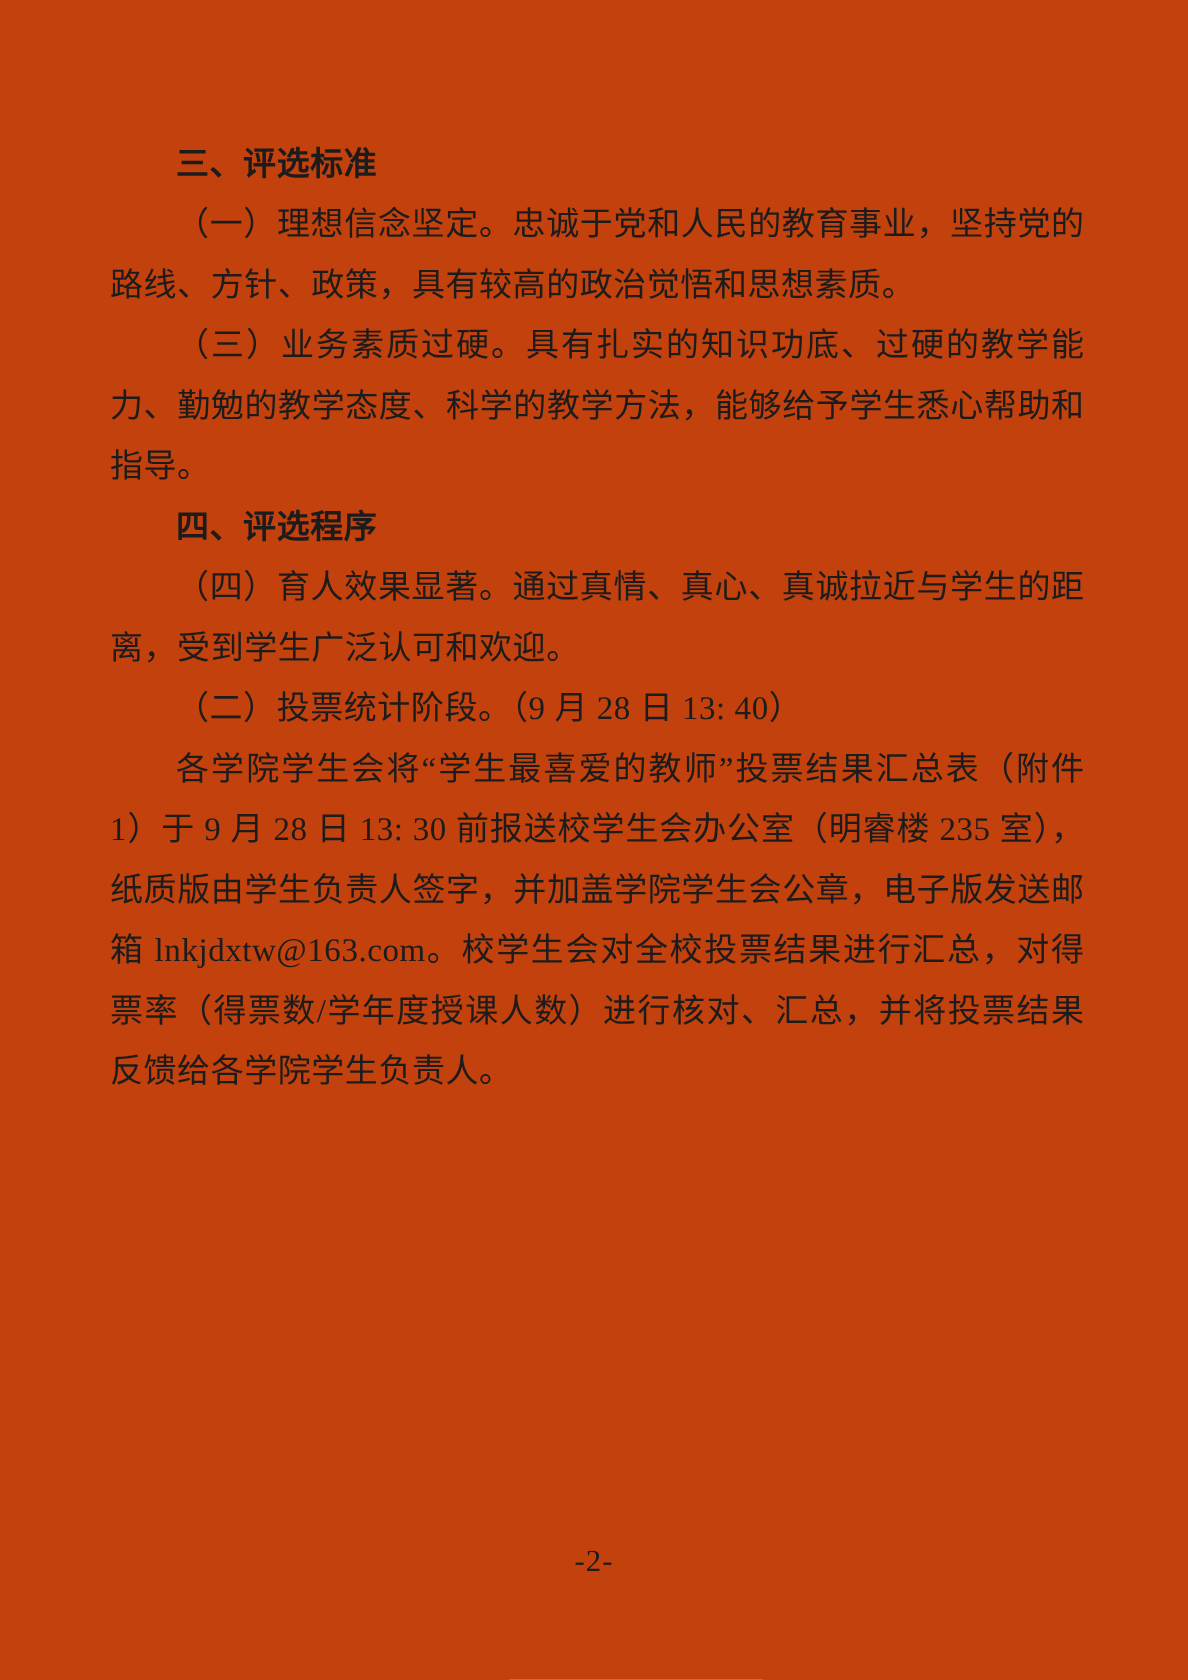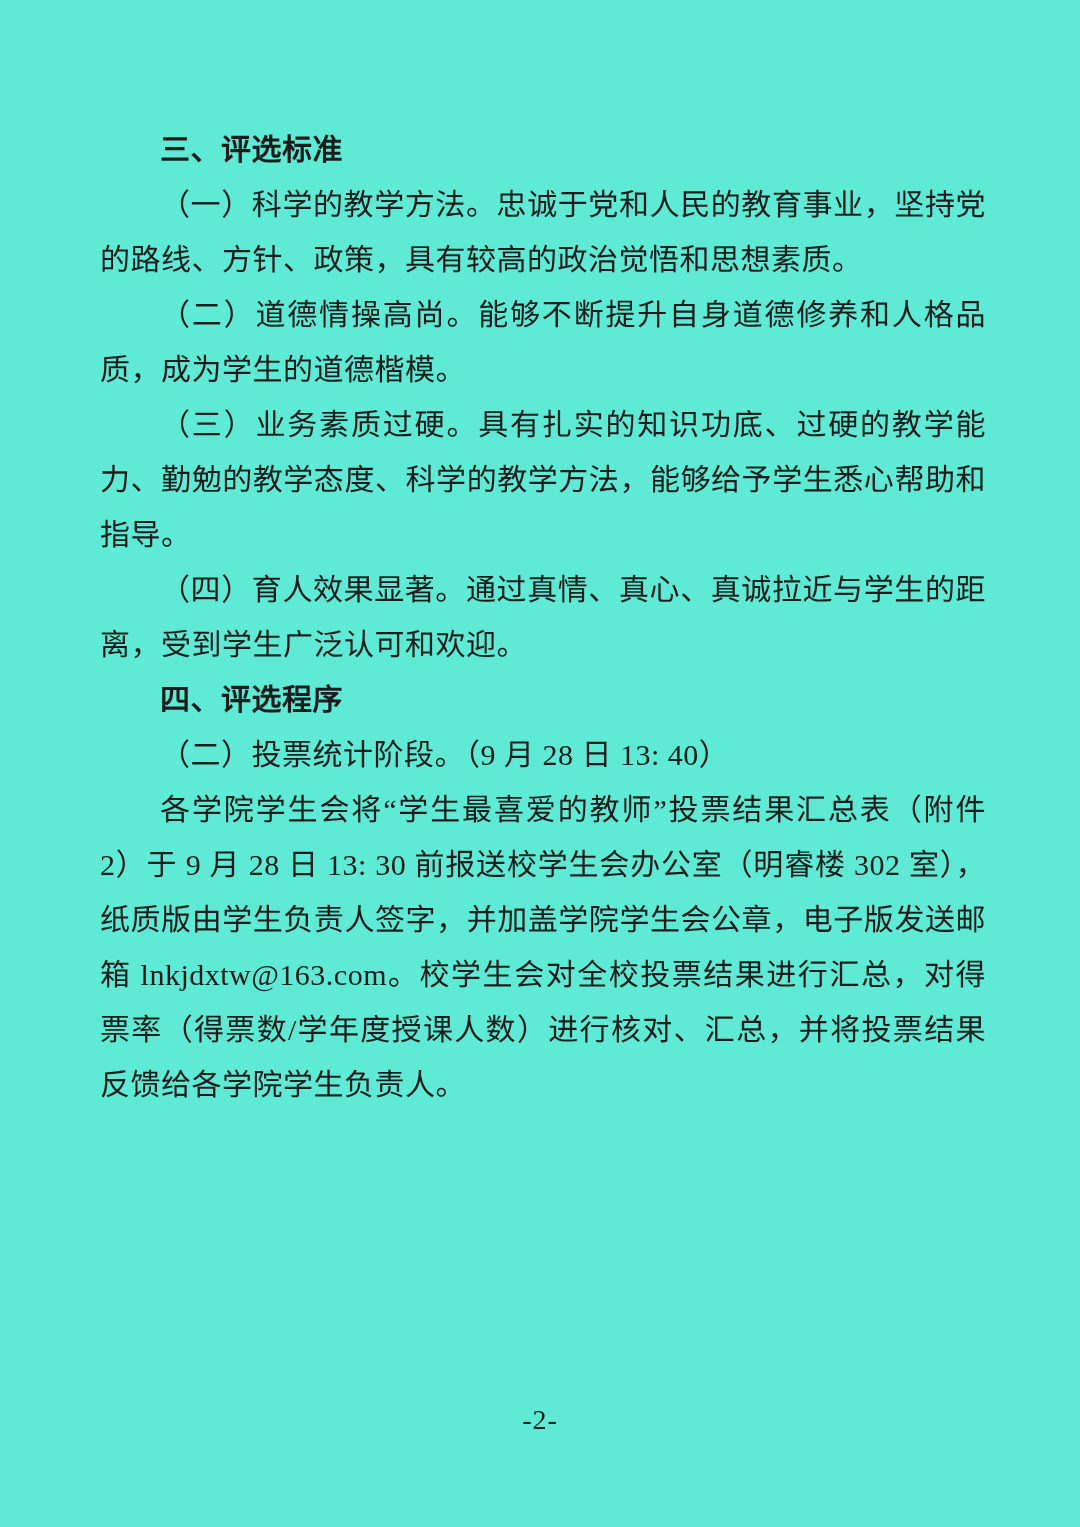--- a/index.html
+++ b/index.html
@@ -11,21 +11,21 @@
     height: 1527px;
     background: #ffffff;
     position: relative;
     font-family: "Liberation Serif", "DejaVu Serif", serif;
     color: #1c1c1c;
     overflow: hidden;
   }
   .page {
     position: absolute;
     inset: 0;
-    background: #5eead4;
+    background: #c2410c;
   }
   .content {
     position: absolute;
     top: 122px;
     left: 100px;
     width: 886px;
   }
   .para {
     font-size: 30px;
     line-height: 55px;
@@ -49,22 +49,21 @@
     line-height: 40px;
     letter-spacing: 1px;
   }
 </style>
 </head>
 <body>
 
 <div class="page">
   <div class="content">
     <p class="para heading">三、评选标准</p>
-    <p class="para">（一）科学的教学方法。忠诚于党和人民的教育事业，坚持党的路线、方针、政策，具有较高的政治觉悟和思想素质。</p>
-    <p class="para">（二）道德情操高尚。能够不断提升自身道德修养和人格品质，成为学生的道德楷模。</p>
+    <p class="para">（一）理想信念坚定。忠诚于党和人民的教育事业，坚持党的路线、方针、政策，具有较高的政治觉悟和思想素质。</p>
     <p class="para">（三）业务素质过硬。具有扎实的知识功底、过硬的教学能力、勤勉的教学态度、科学的教学方法，能够给予学生悉心帮助和指导。</p>
+    <p class="para heading">四、评选程序</p>
     <p class="para">（四）育人效果显著。通过真情、真心、真诚拉近与学生的距离，受到学生广泛认可和欢迎。</p>
-    <p class="para heading">四、评选程序</p>
     <p class="para">（二）投票统计阶段。（9 月 28 日 13: 40）</p>
-    <p class="para">各学院学生会将“学生最喜爱的教师”投票结果汇总表（附件 2）于 9 月 28 日 13: 30 前报送校学生会办公室（明睿楼 302 室），纸质版由学生负责人签字，并加盖学院学生会公章，电子版发送邮箱 lnkjdxtw@163.com。校学生会对全校投票结果进行汇总，对得票率（得票数/学年度授课人数）进行核对、汇总，并将投票结果反馈给各学院学生负责人。</p>
+    <p class="para">各学院学生会将“学生最喜爱的教师”投票结果汇总表（附件 1）于 9 月 28 日 13: 30 前报送校学生会办公室（明睿楼 235 室），纸质版由学生负责人签字，并加盖学院学生会公章，电子版发送邮箱 lnkjdxtw@163.com。校学生会对全校投票结果进行汇总，对得票率（得票数/学年度授课人数）进行核对、汇总，并将投票结果反馈给各学院学生负责人。</p>
   </div>
   <div class="page-footer">-2-</div>
 </div>
 
 </body></html>

